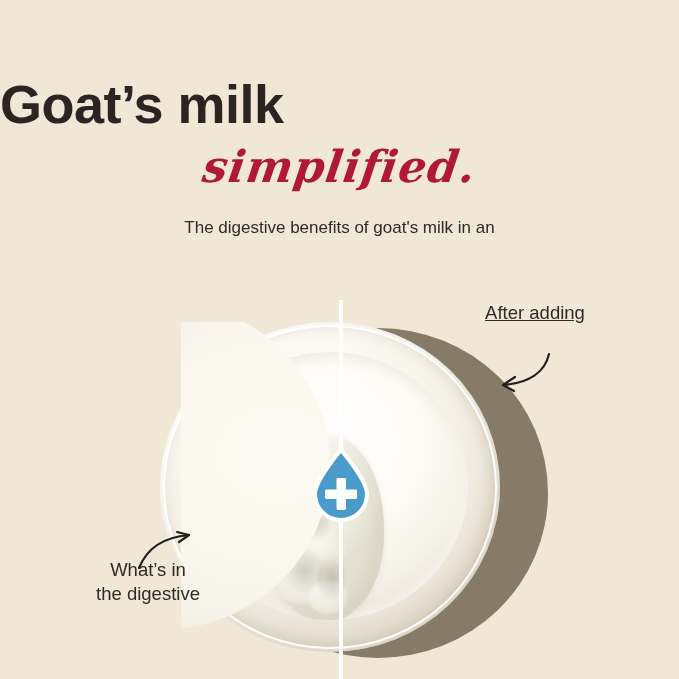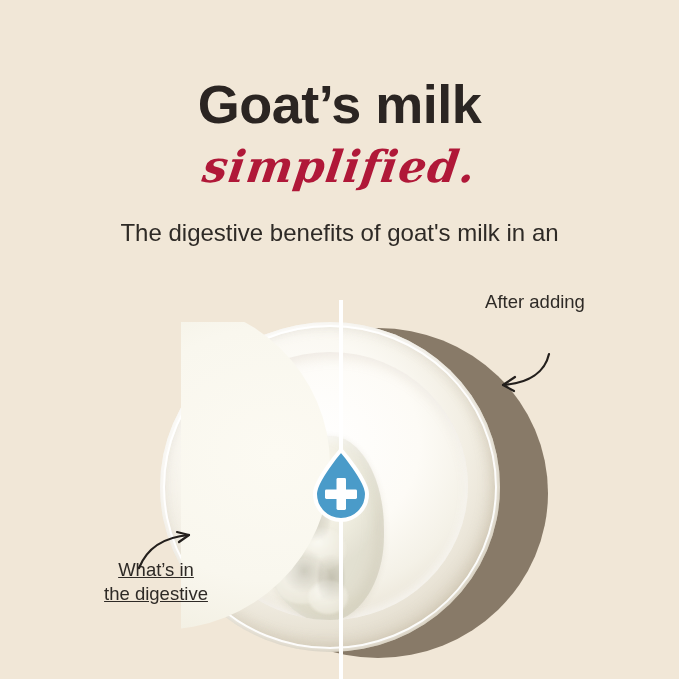--- a/index.html
+++ b/index.html
@@ -21,21 +21,21 @@
     width:679px; height:679px;
     background:#f1e7d7;
     overflow:hidden;
   }
 
   
   #headline {
     position:absolute;
     left:0; top:76px;
     width:679px;
-    text-align:center;
+    text-align:left;
     font-family:"Liberation Sans", sans-serif;
     font-weight:bold;
     font-size:54px;
     letter-spacing:-0.5px;
     color:#2b2522;
     line-height:1.05;
     white-space:nowrap;
   }
 
   #script-word {
@@ -52,21 +52,21 @@
     transform:skewX(-8deg);
     line-height:1.1;
     white-space:nowrap;
   }
 
   #subtitle {
     position:absolute;
     left:50px; top:216px;
     width:579px;
     text-align:center;
-    font-size:24px;
+    font-size:17px;
     color:#2e2a26;
     line-height:1.42;
   }
   #subtitle .ln { display:block; }
 
   
   #scene {
     position:absolute;
     left:0; top:300px;
     width:679px; height:379px;
@@ -179,22 +179,22 @@
 
   
   .callout {
     position:absolute;
     font-size:18.5px;
     color:#2e2a26;
     line-height:1.3;
     text-align:center;
     white-space:nowrap;
   }
-  #callout-right { left:455px; top:290px; width:160px; }
-  #callout-left  { left:72px;  top:558px; width:168px;text-decoration:underline; }
+  #callout-right { left:455px; top:301px; width:160px;text-decoration:underline; }
+  #callout-left  { left:64px;  top:558px; width:168px; }
   .callout .ln { display:block; }
 
   .arrow { position:absolute; }
   #arrow-right { left:487px; top:352px; width:70px; height:44px; }
   #arrow-left  { left:133px; top:528px; width:70px; height:44px; }
 </style>
 </head>
 <body>
 
 <div id="stage">

